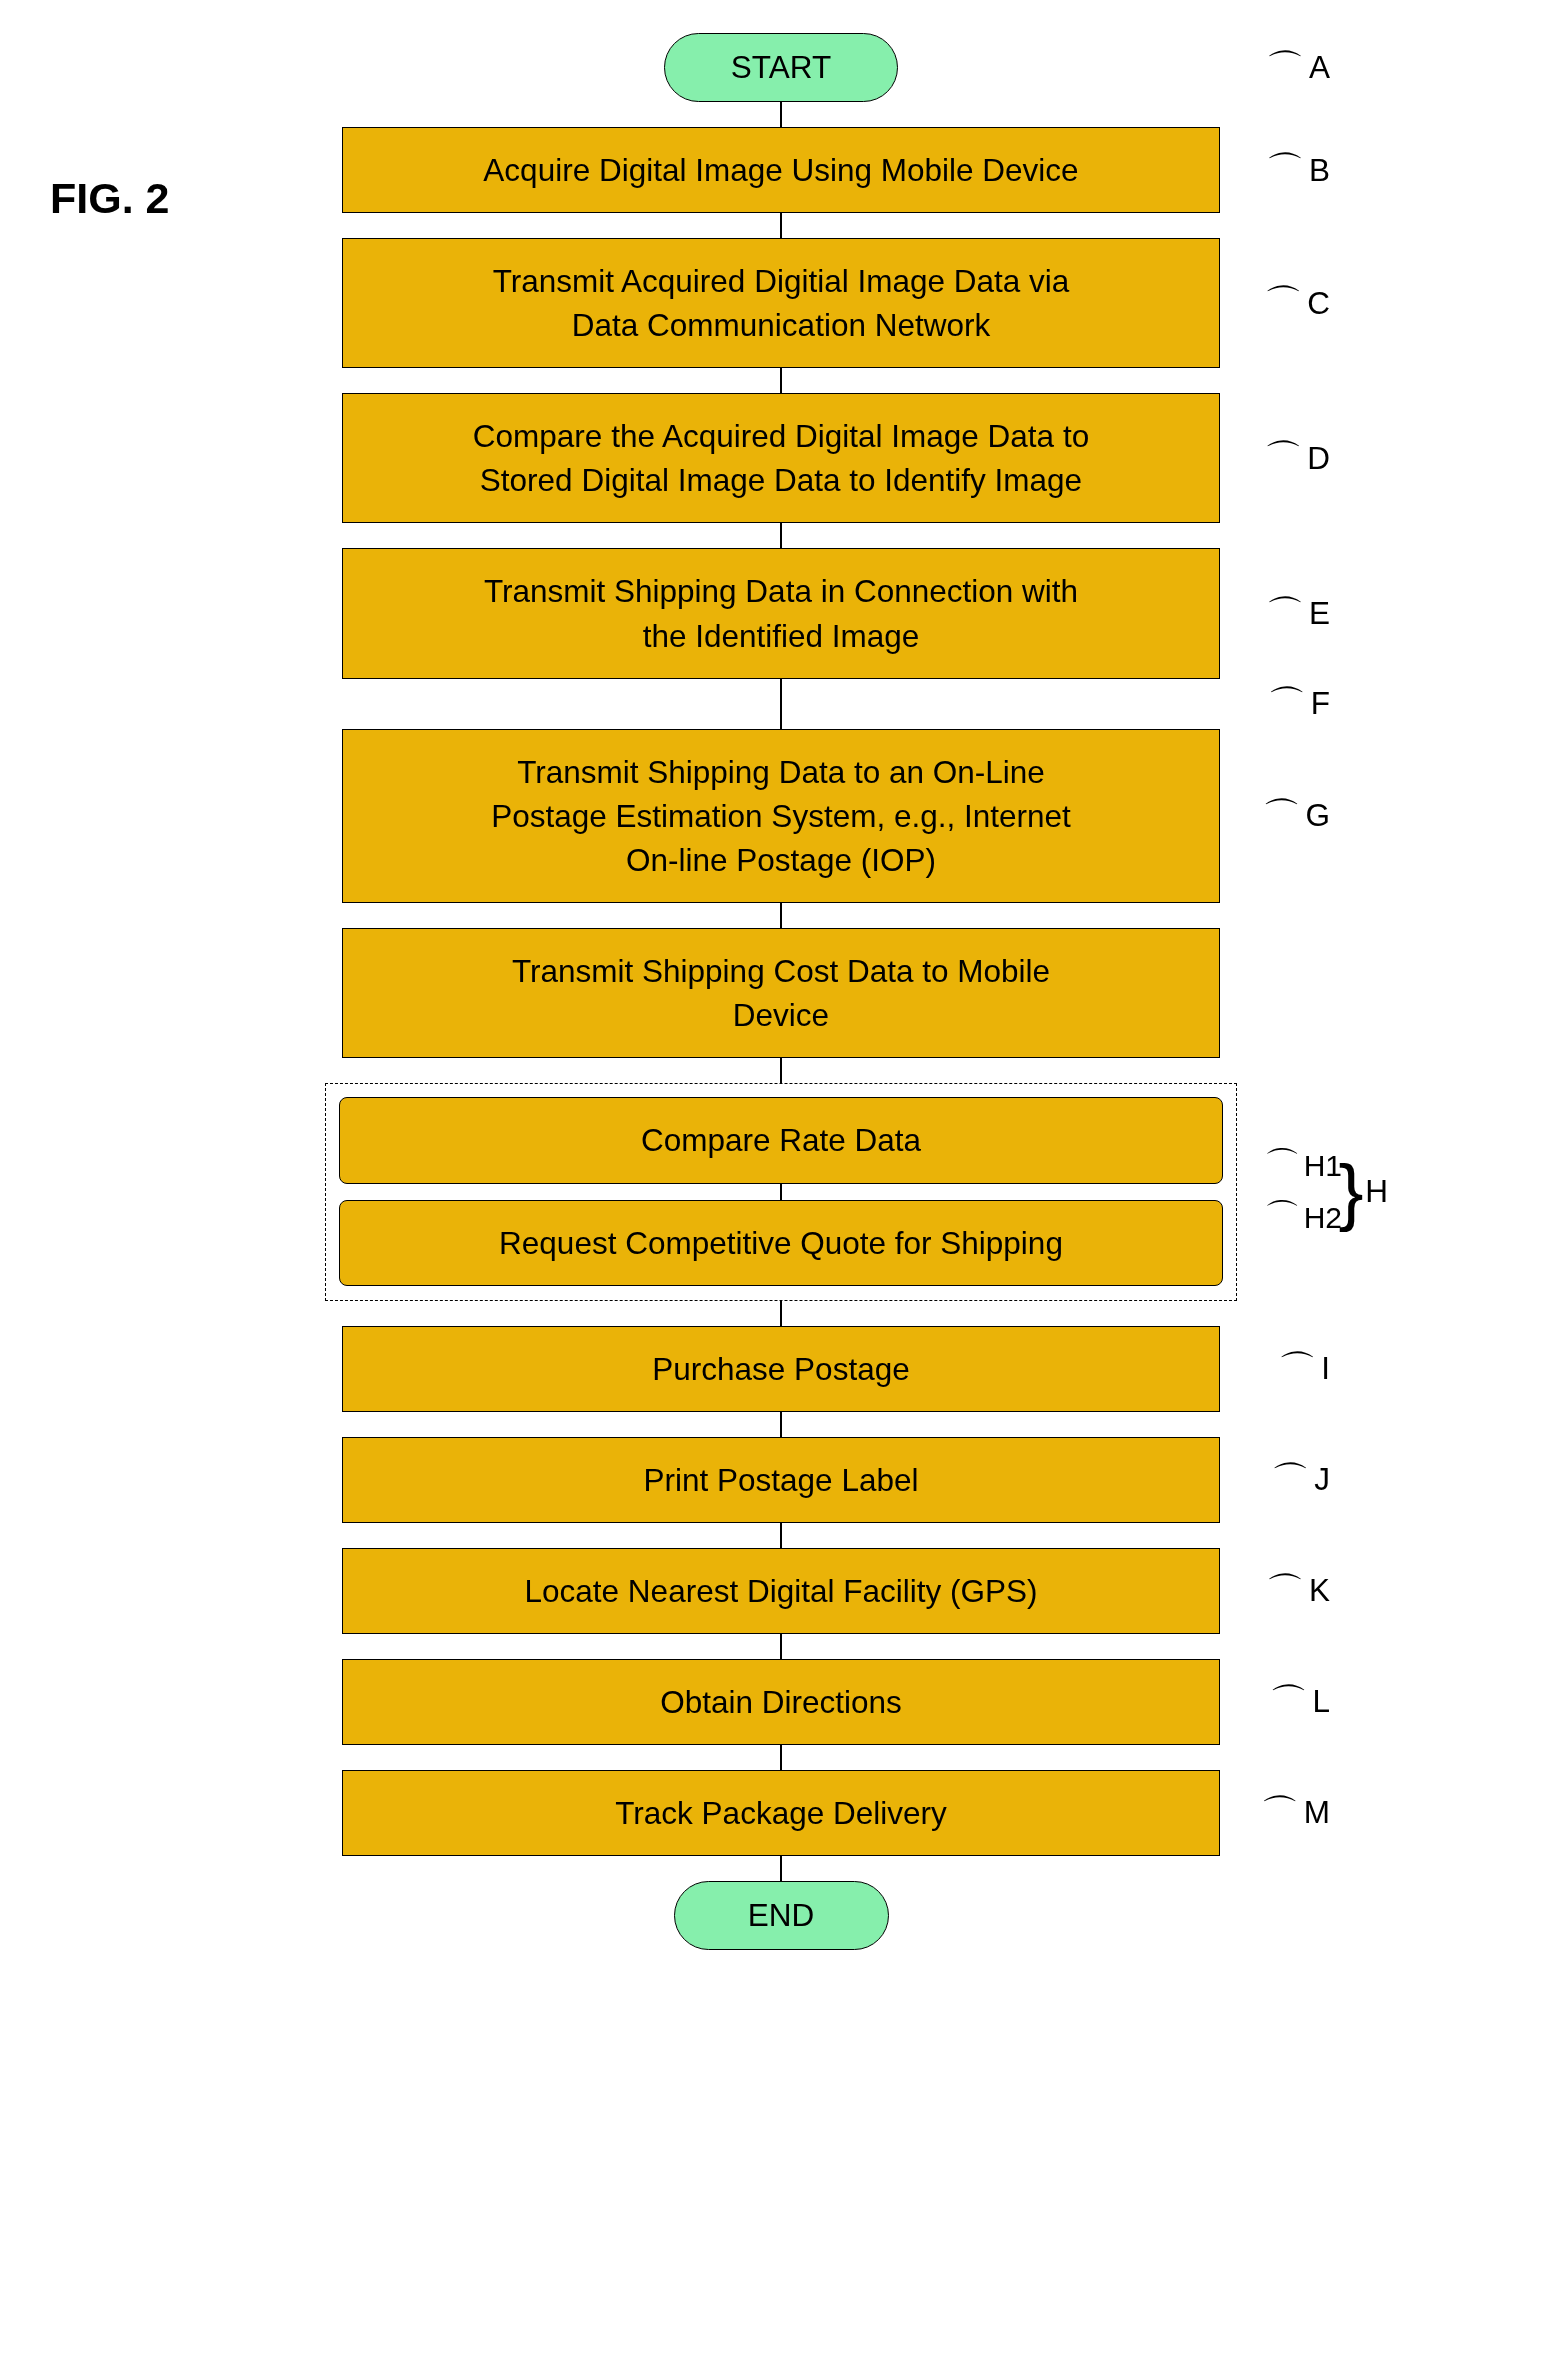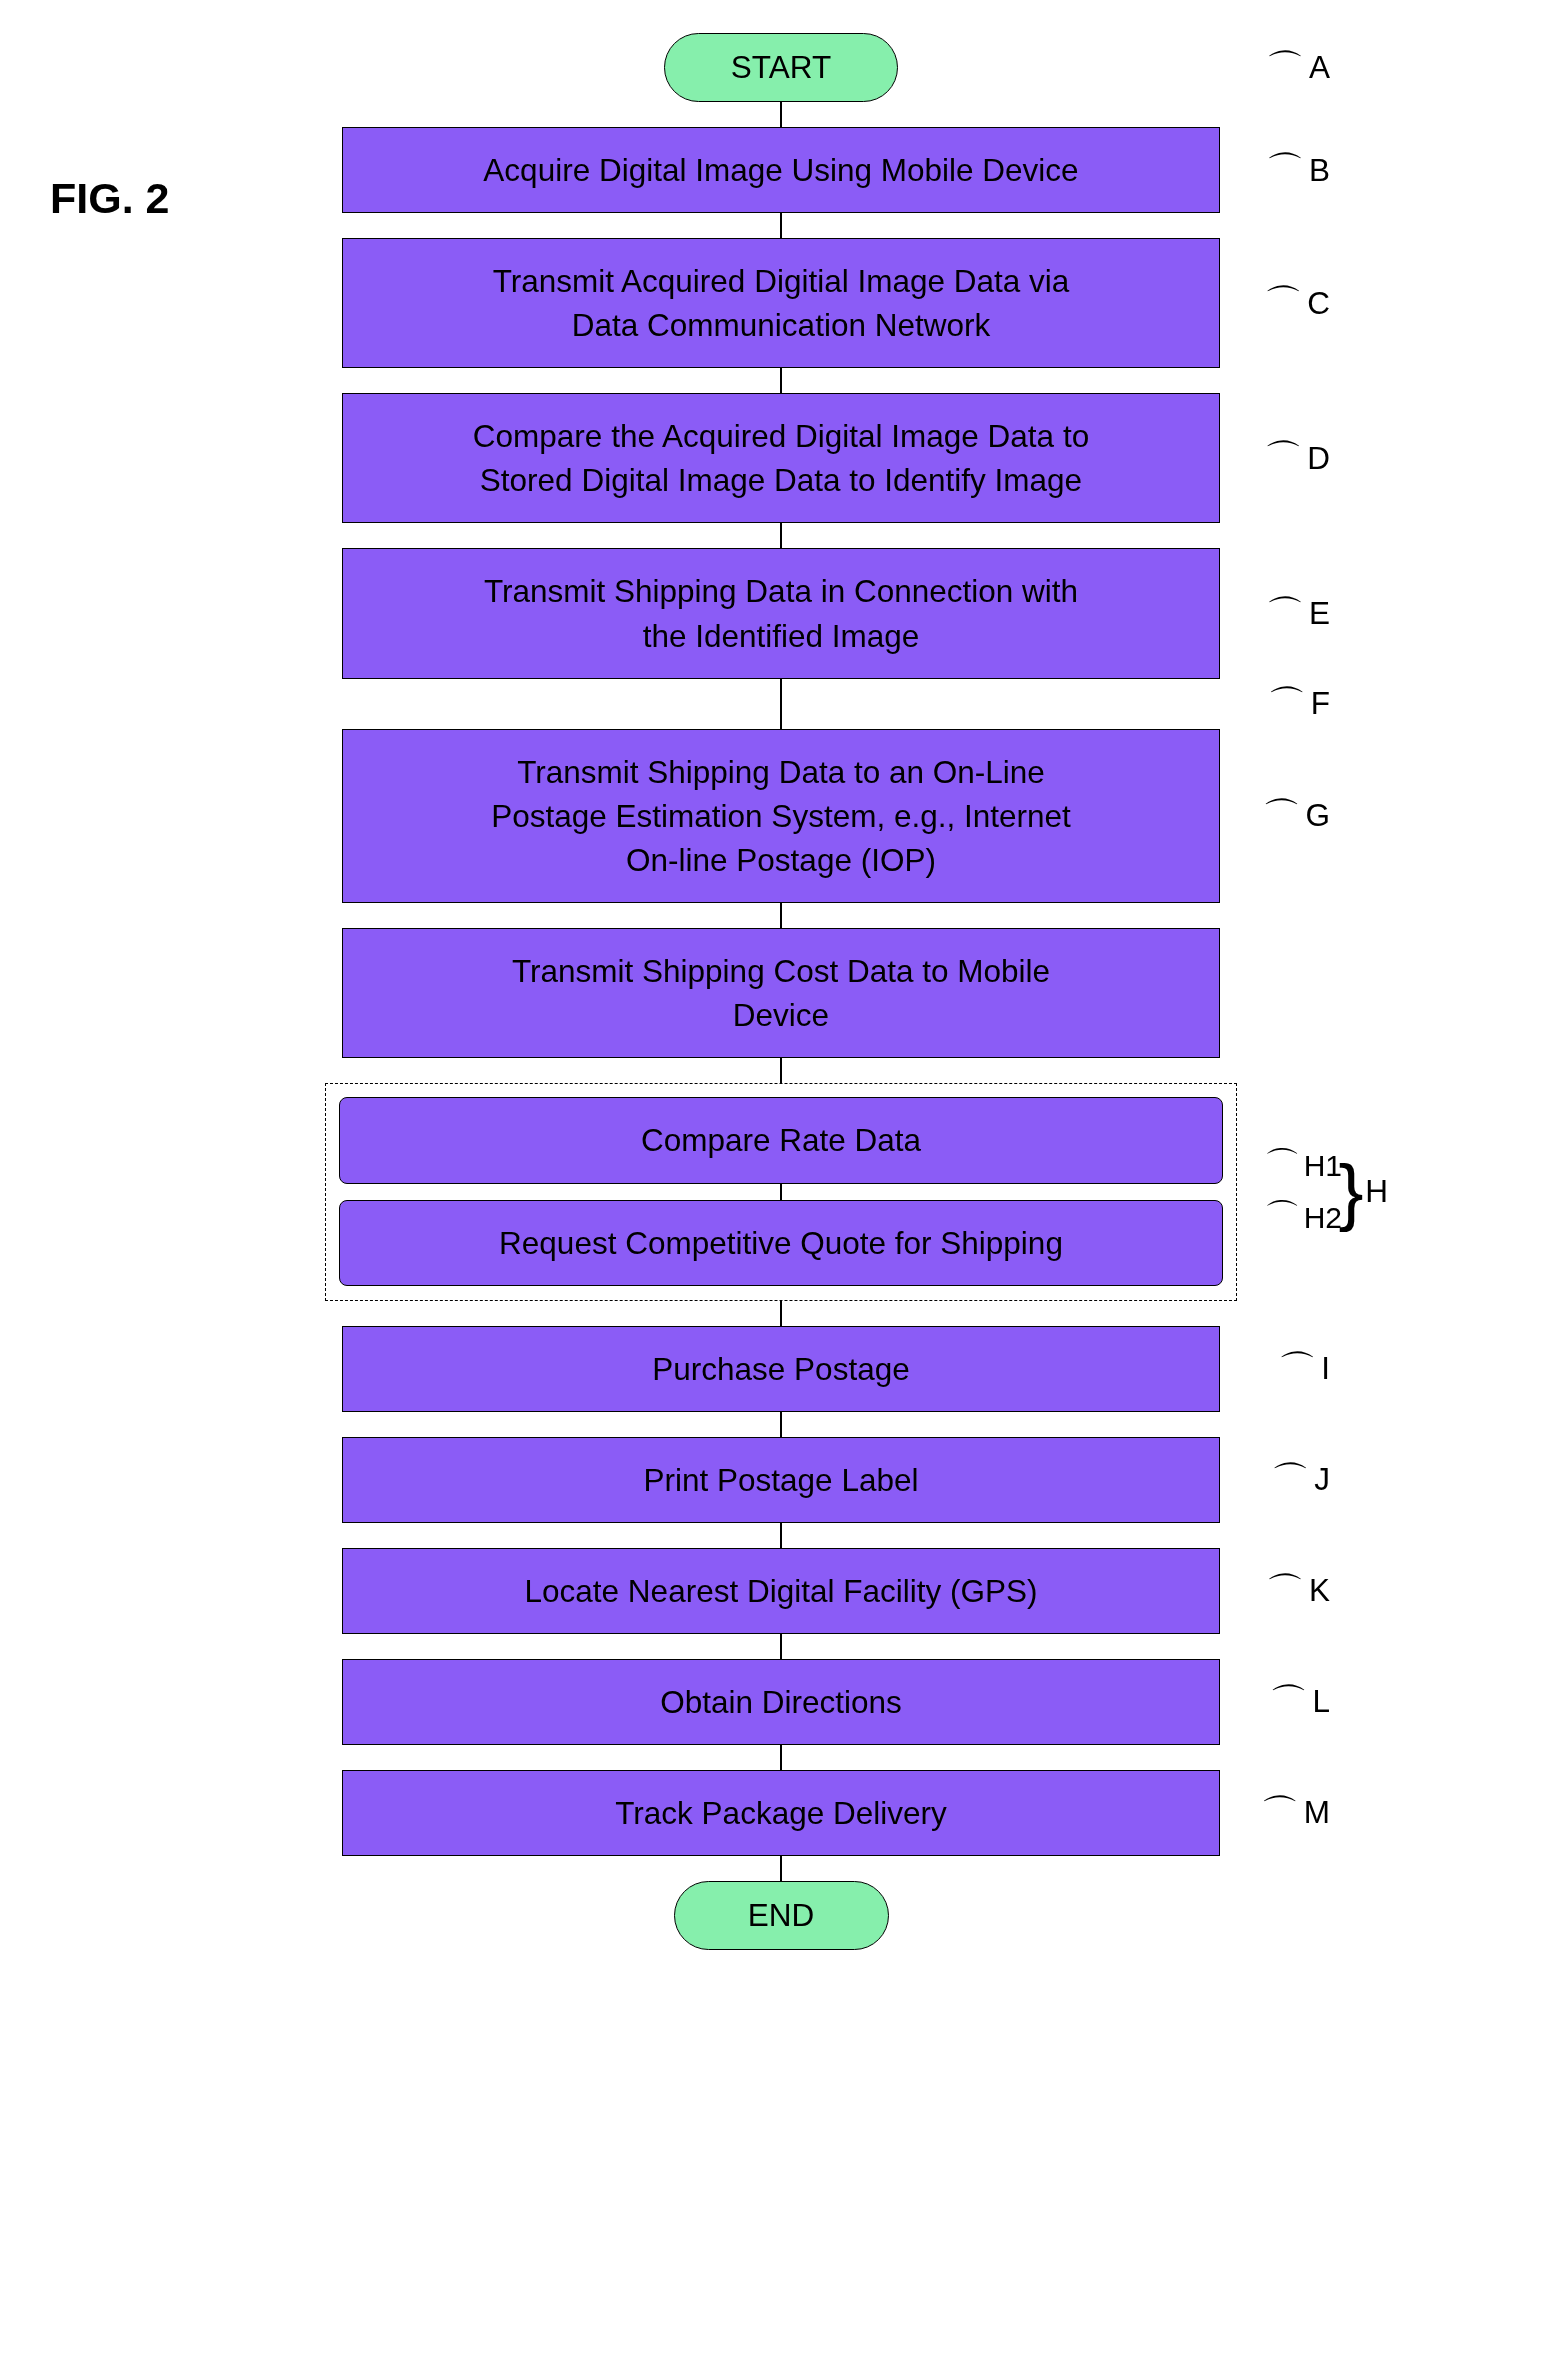--- a/index.html
+++ b/index.html
@@ -54,21 +54,21 @@
       background: #86efac;
       min-width: 215px;
     }
 
     
     .box {
       border: 1.7px solid #000;
       padding: 20px 33px;
       font-size: 31.5px;
       text-align: center;
-      background: #8b5cf6;
+      background: #eab308;
       width: 878px;
       line-height: 1.4;
       position: relative;
     }
 
     
     .dashed-group {
       border: 1.7px dashed #000;
       padding: 13.3px;
       width: 912px;

